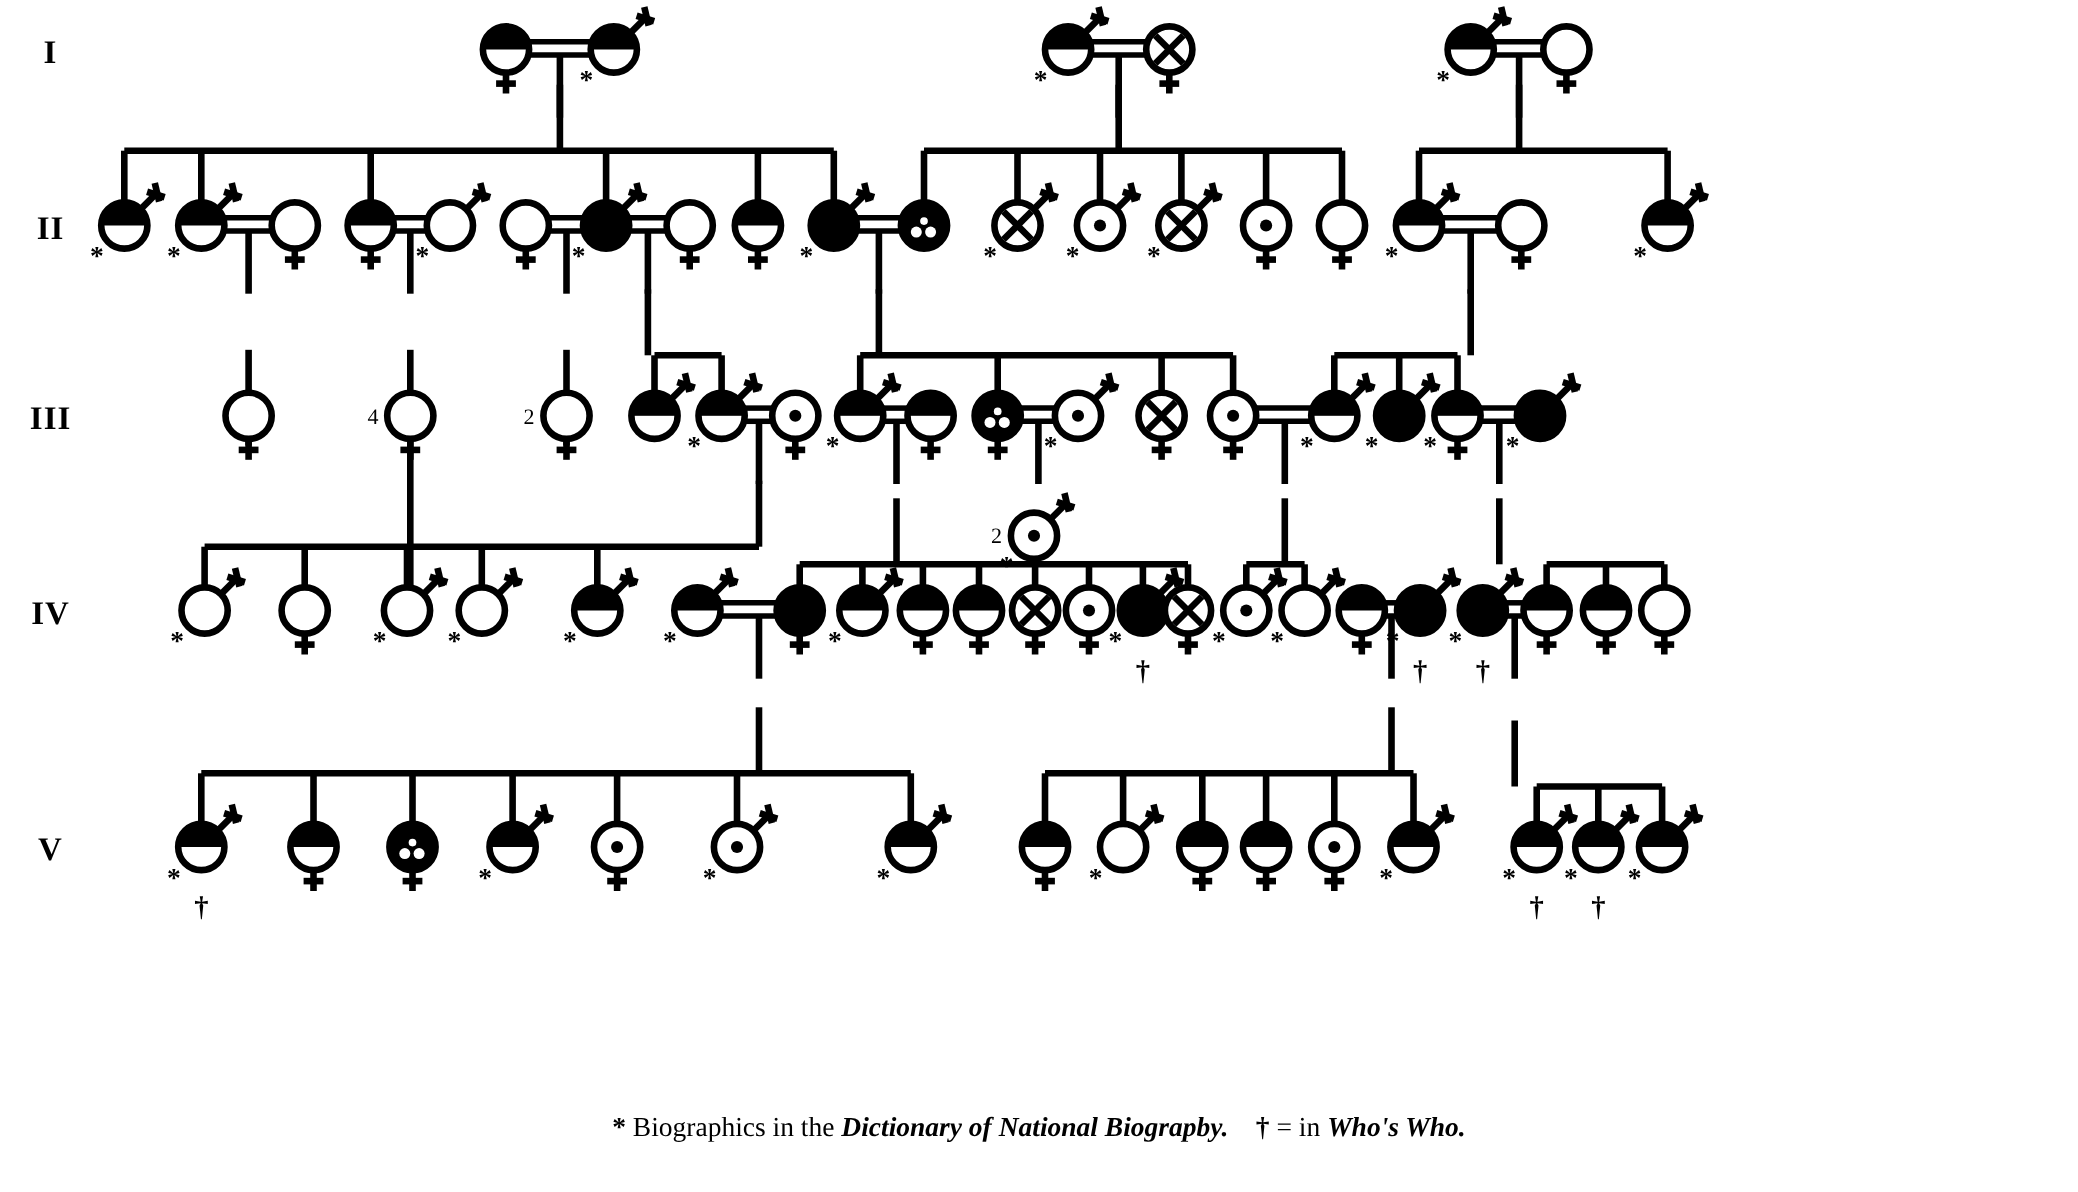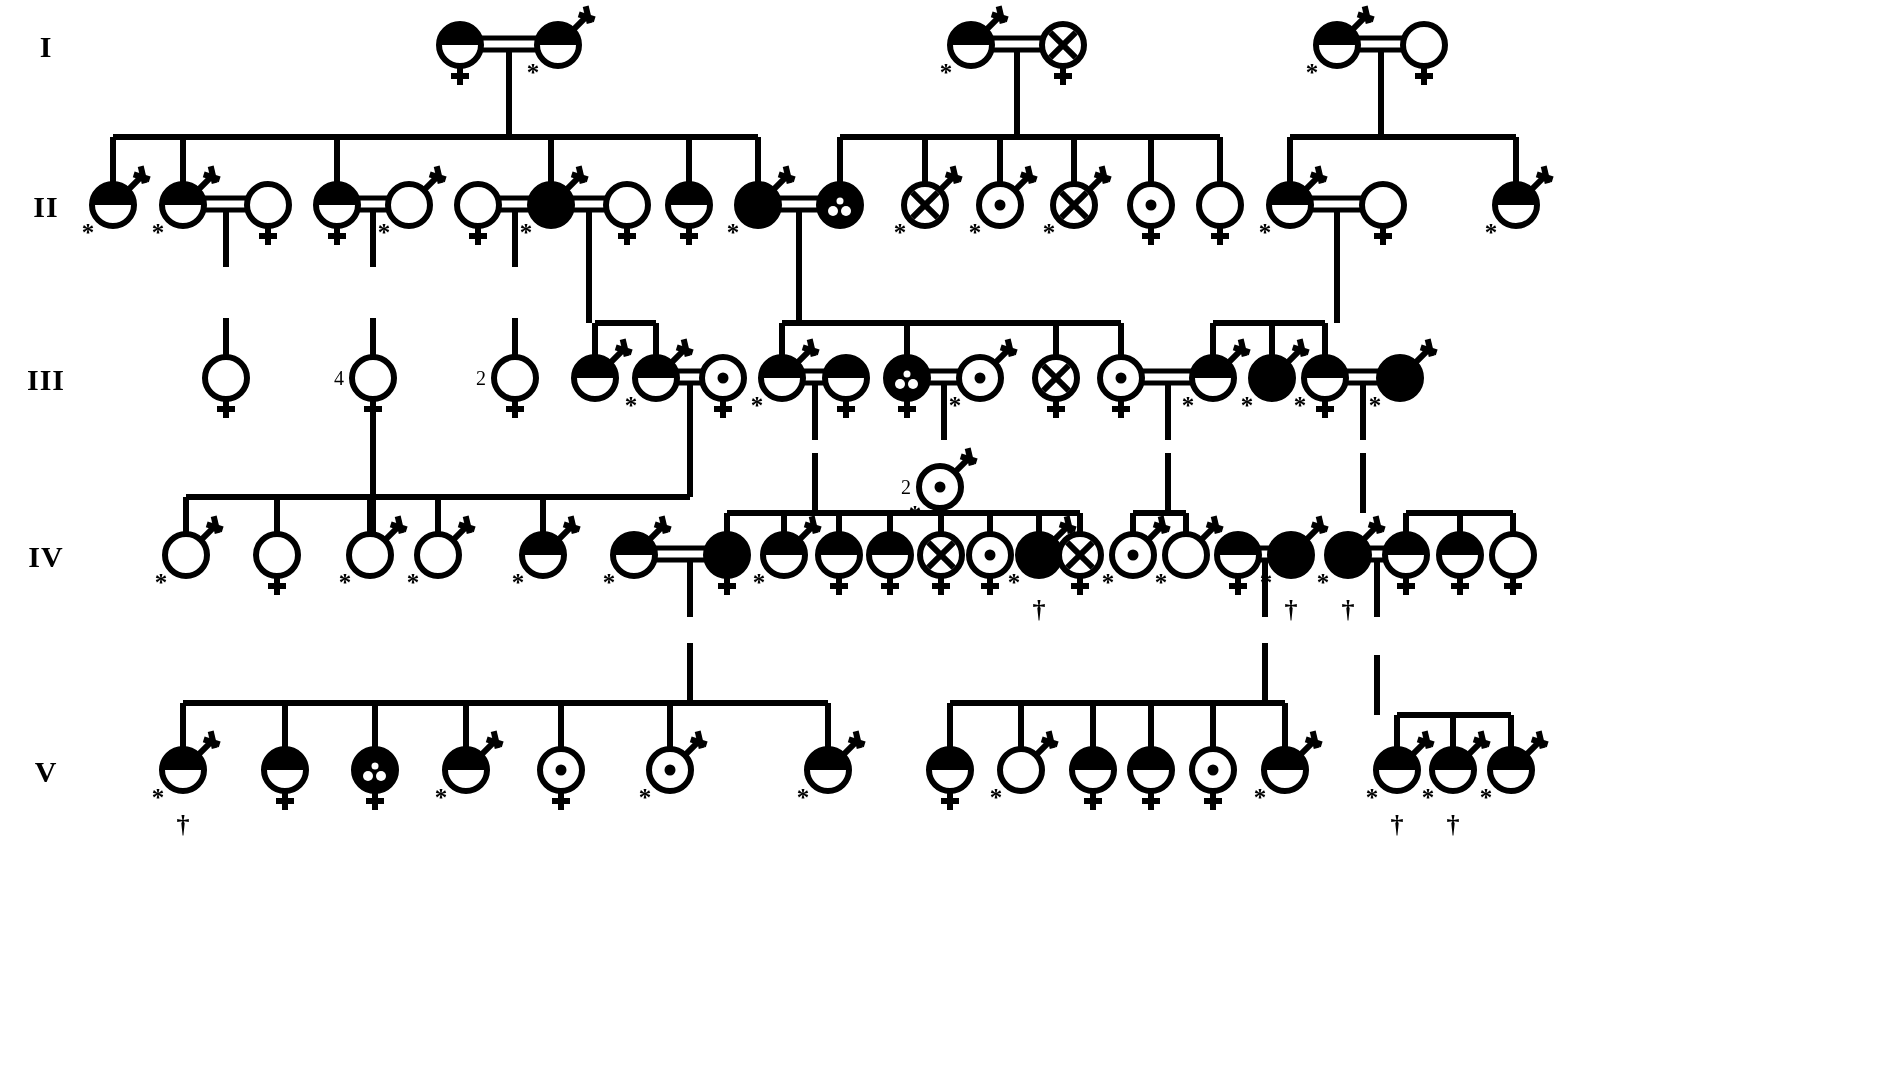--- a/index.html
+++ b/index.html
@@ -838,13 +838,22 @@
       </g>
     <g id="genlabels">
         <text x="46" y="57" text-anchor="middle" class="genlabel">I</text>
         <text x="46" y="217" text-anchor="middle" class="genlabel">II</text>
         <text x="46" y="390" text-anchor="middle" class="genlabel">III</text>
         <text x="46" y="567" text-anchor="middle" class="genlabel">IV</text>
         <text x="46" y="782" text-anchor="middle" class="genlabel">V</text>
       </g>
   </svg>
 
+  <div class="footnote">
+    <span class="fnmark">*</span>
+    <span>Biographics in the</span>
+    <span class="it">Dictionary of National Biograpby.</span>
+    &nbsp;&nbsp;
+    <span class="fnmark">†</span>
+    <span>= in</span>
+    <span class="it">Who's Who.</span>
+  </div>
 </div>
 
 </body></html>

